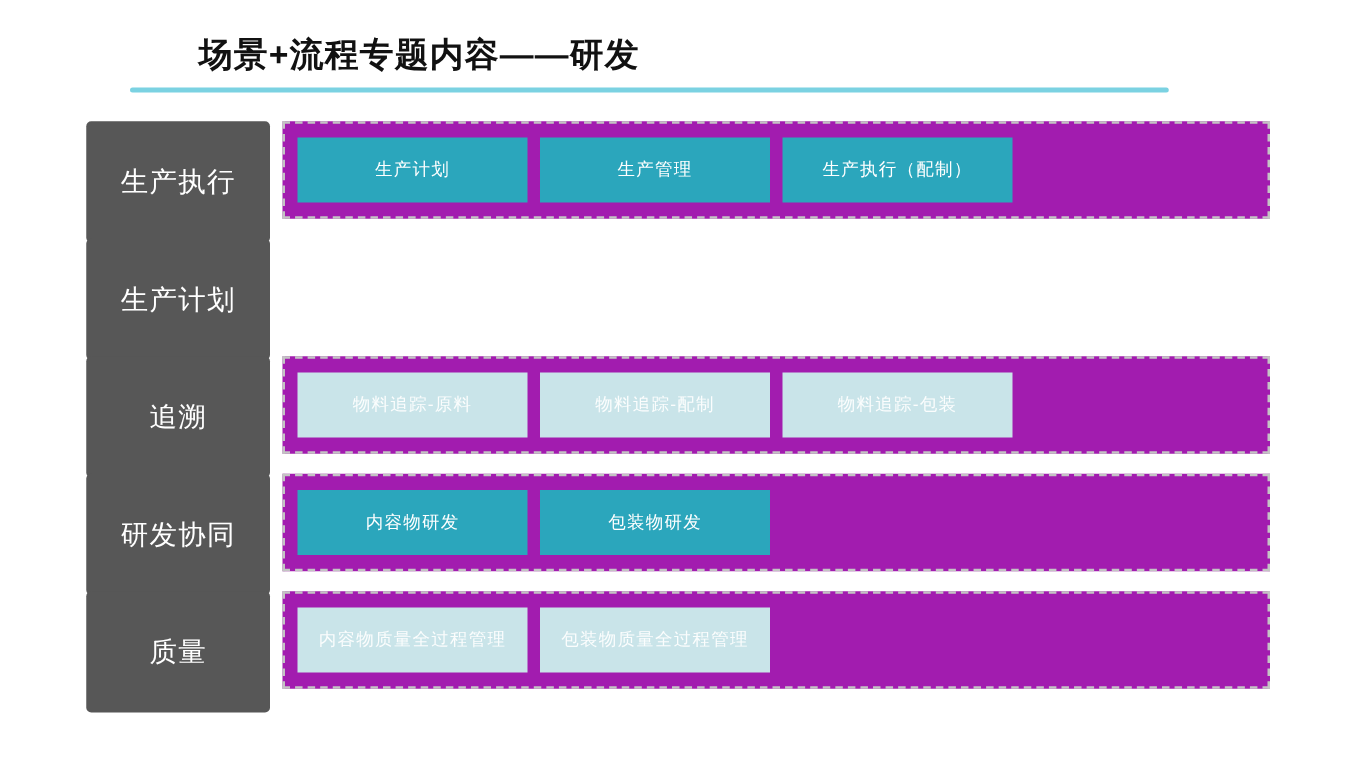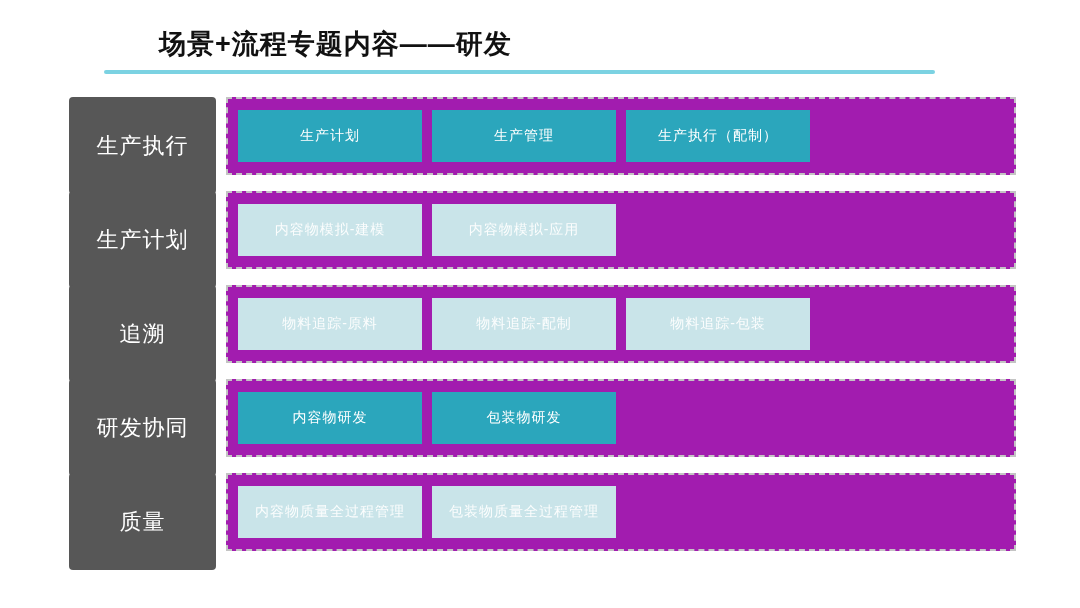--- a/index.html
+++ b/index.html
@@ -101,24 +101,20 @@
       <div class="row">
         <div class="row-label">生产执行</div>
         <div class="row-track">
           <div class="item teal">生产计划</div>
           <div class="item teal">生产管理</div>
           <div class="item teal">生产执行（配制）</div>
         </div>
       </div>
       <div class="row">
         <div class="row-label">生产计划</div>
-        <div class="row-track">
-          <div class="item light">内容物模拟-建模</div>
-          <div class="item light">内容物模拟-应用</div>
-        </div>
       </div>
       <div class="row">
         <div class="row-label">追溯</div>
         <div class="row-track">
           <div class="item light">物料追踪-原料</div>
           <div class="item light">物料追踪-配制</div>
           <div class="item light">物料追踪-包装</div>
         </div>
       </div>
       <div class="row">

